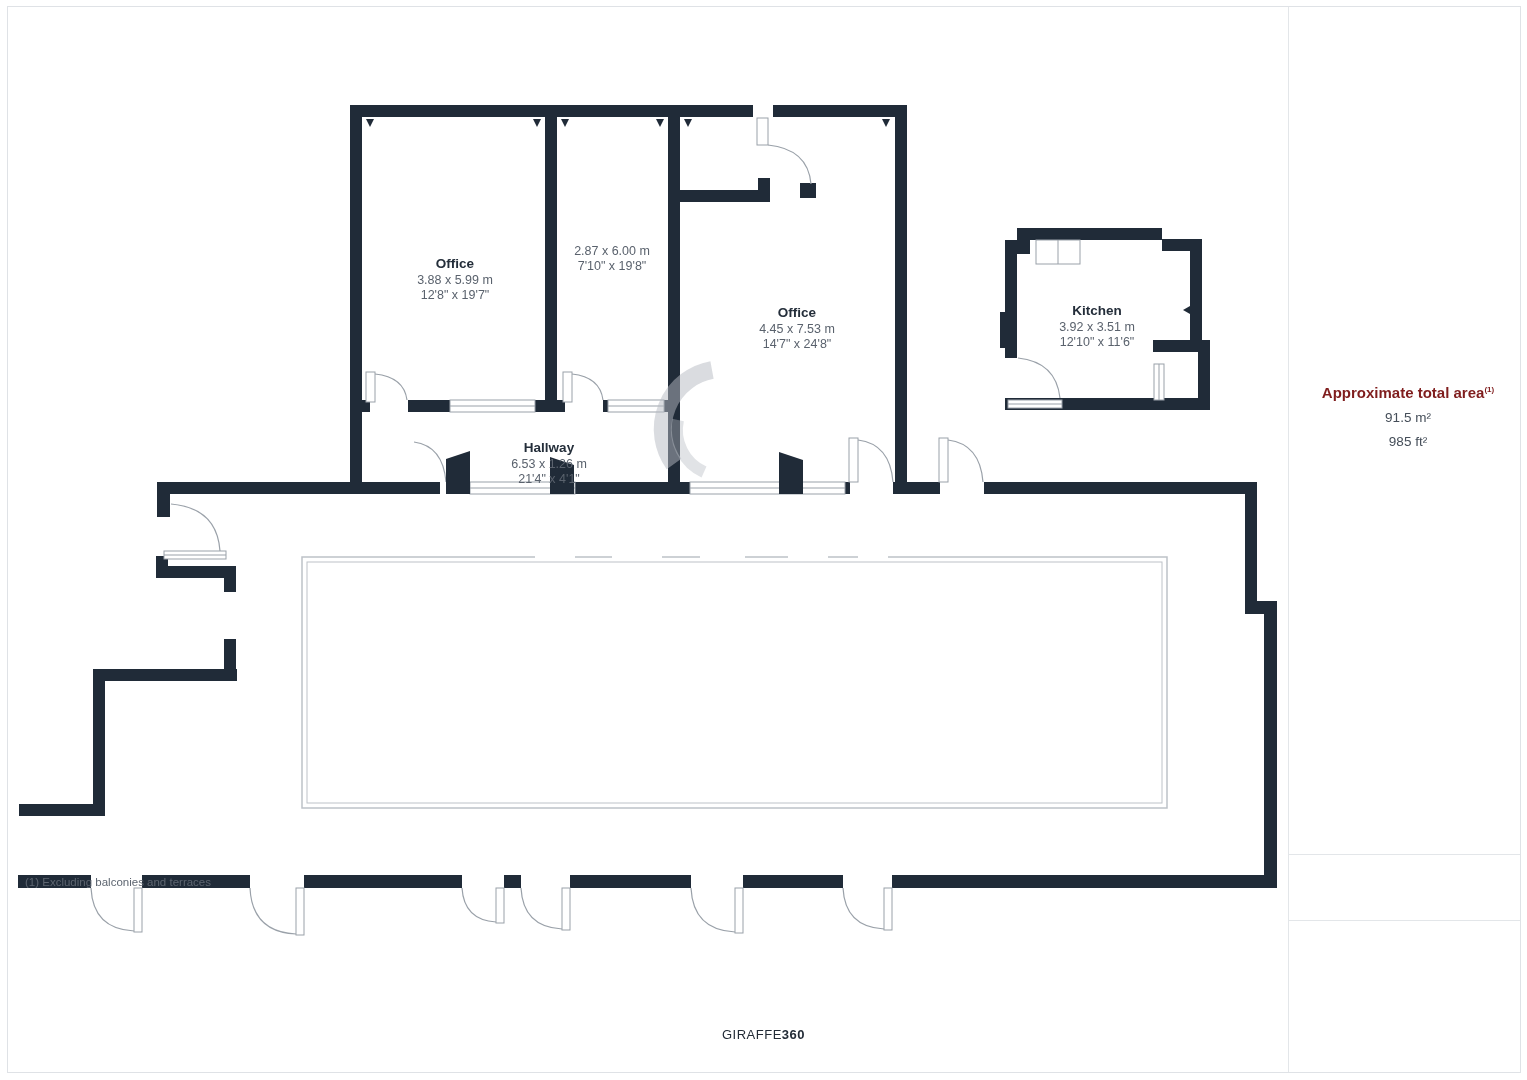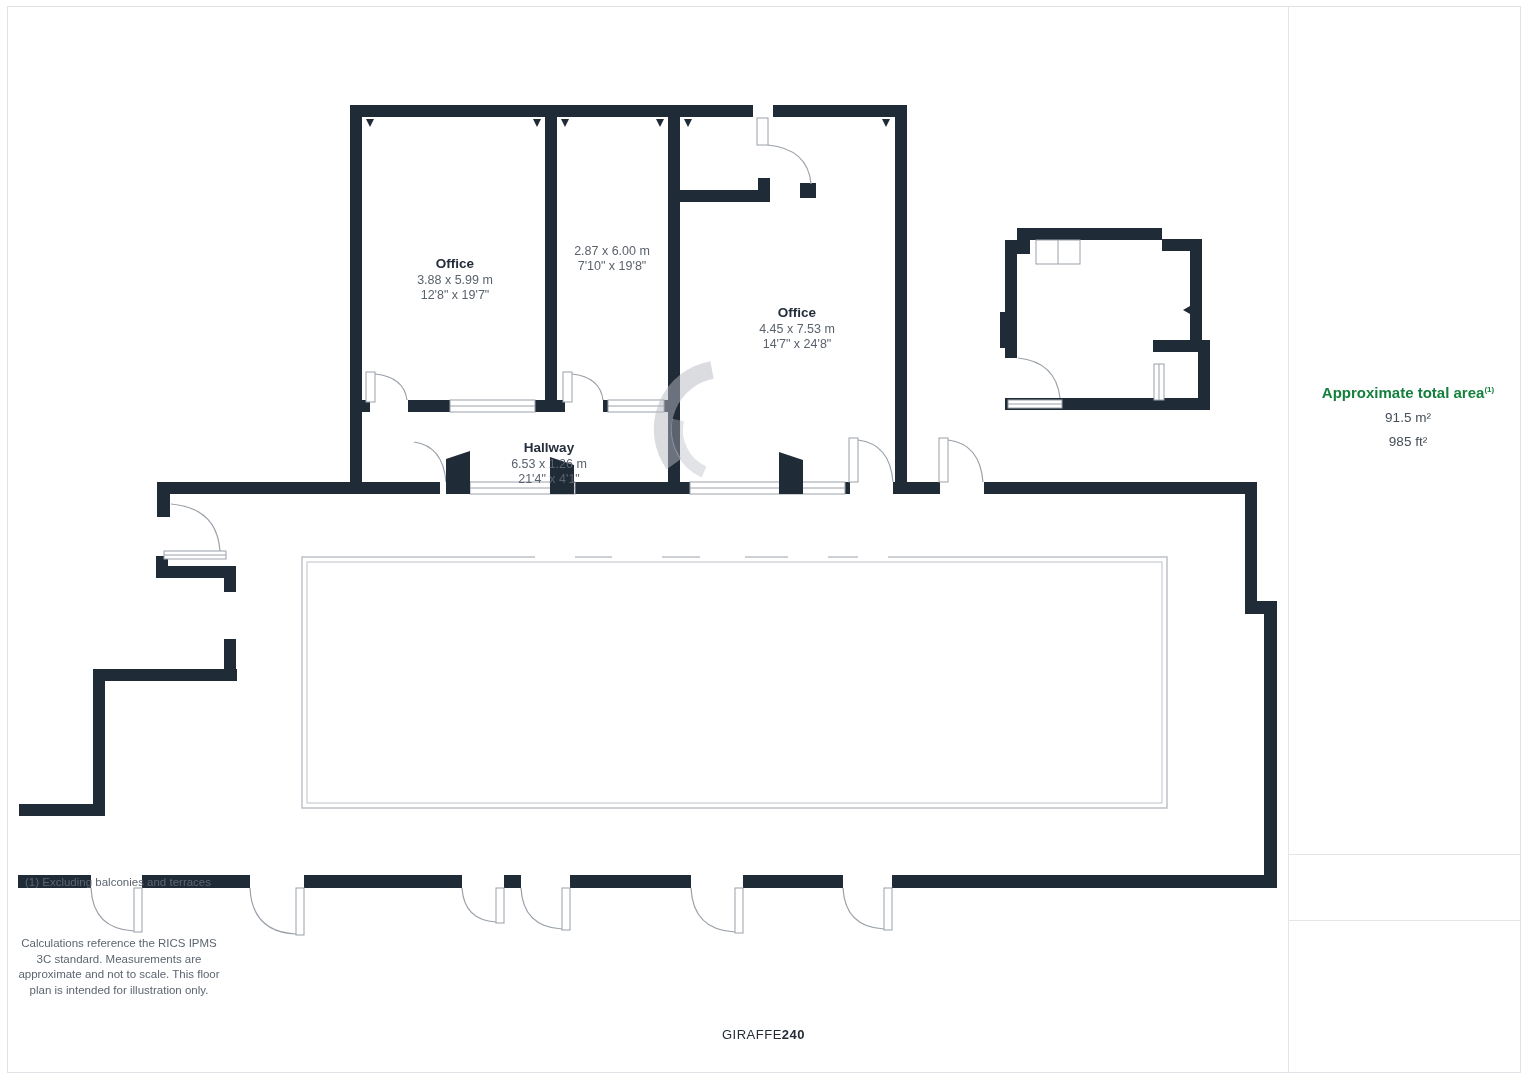--- a/index.html
+++ b/index.html
@@ -10,21 +10,21 @@
   #page-border{position:absolute;left:7px;top:6px;right:6px;bottom:7px;border:1px solid #dfe2e6;pointer-events:none;}
   #plan-svg{position:absolute;left:0;top:0;}
   .room-label{position:absolute;text-align:center;line-height:15px;}
   .room-name{font-size:13.5px;font-weight:700;color:#242e3a;margin-bottom:2px;margin-top:22px;}
   .room-dim{font-size:12.5px;color:#5a626d;}
   
   #sidebar{position:absolute;left:1289px;top:0;width:238px;height:1080px;background:#ffffff;}
   .v-divider{position:absolute;left:1288px;top:7px;width:1px;height:1066px;background:#e3e6e9;}
   .h-divider{position:absolute;left:1289px;width:231px;height:1px;background:#e3e6e9;}
   #area-block{position:absolute;left:0;top:384px;width:100%;text-align:center;}
-  #area-title{font-size:15px;font-weight:700;color:#15803d;}
+  #area-title{font-size:15px;font-weight:700;color:#7f1d1d;}
   #area-title sup{font-size:8px;font-weight:700;}
   .area-val{font-size:13.5px;color:#454e59;margin-top:9px;}
   #footnote{position:absolute;left:8px;top:876px;width:220px;text-align:center;font-size:11.5px;color:#5d6570;}
   #disclaimer{position:absolute;left:13px;top:936px;width:212px;text-align:center;font-size:11.5px;line-height:15.5px;color:#5d6570;}
   #brand{position:absolute;left:0;top:1027px;width:100%;text-align:center;font-size:13px;letter-spacing:.5px;color:#232c37;}
   #brand .b1{font-weight:400;}
   #brand .b2{font-weight:700;}
 </style>
 </head>
 <body>
@@ -194,35 +194,39 @@
     <div class="room-dim">2.87 x 6.00 m</div>
     <div class="room-dim">7'10" x 19'8"</div>
   </div>
 
   <div class="room-label" style="left:697px;top:283px;width:200px;">
     <div class="room-name">Office</div>
     <div class="room-dim">4.45 x 7.53 m</div>
     <div class="room-dim">14'7" x 24'8"</div>
   </div>
 
+  <div class="room-label" style="left:997px;top:281px;width:200px;">
+    <div class="room-name">Kitchen</div>
+    <div class="room-dim">3.92 x 3.51 m</div>
+    <div class="room-dim">12'10" x 11'6"</div>
+  </div>
 
   <div class="room-label" style="left:449px;top:418px;width:200px;">
     <div class="room-name">Hallway</div>
     <div class="room-dim">6.53 x 1.26 m</div>
     <div class="room-dim">21'4" x 4'1"</div>
   </div>
 
   <div class="v-divider"></div>
   <div id="sidebar">
     <div id="area-block">
       <div id="area-title"><span>Approximate total area</span><sup>(1)</sup></div>
       <div class="area-val">91.5 m²</div>
       <div class="area-val">985 ft²</div>
     </div>
   </div>
   <div class="h-divider" style="top:854px;"></div>
   <div id="footnote">(1) Excluding balconies and terraces</div>
   <div class="h-divider" style="top:920px;"></div>
-  <div id="disclaimer">Calculations reference the RICS IPMS 3C standard. Measurements are approximate and not to scale. This floor plan is intended for illustration only.</div>
-  <div id="brand"><span class="b1">GIRAFFE</span><span class="b2">240</span></div>
+  <div id="brand"><span class="b1">GIRAFFE</span><span class="b2">360</span></div>
 
   <div id="page-border"></div>
 </div>
 
 </body></html>

